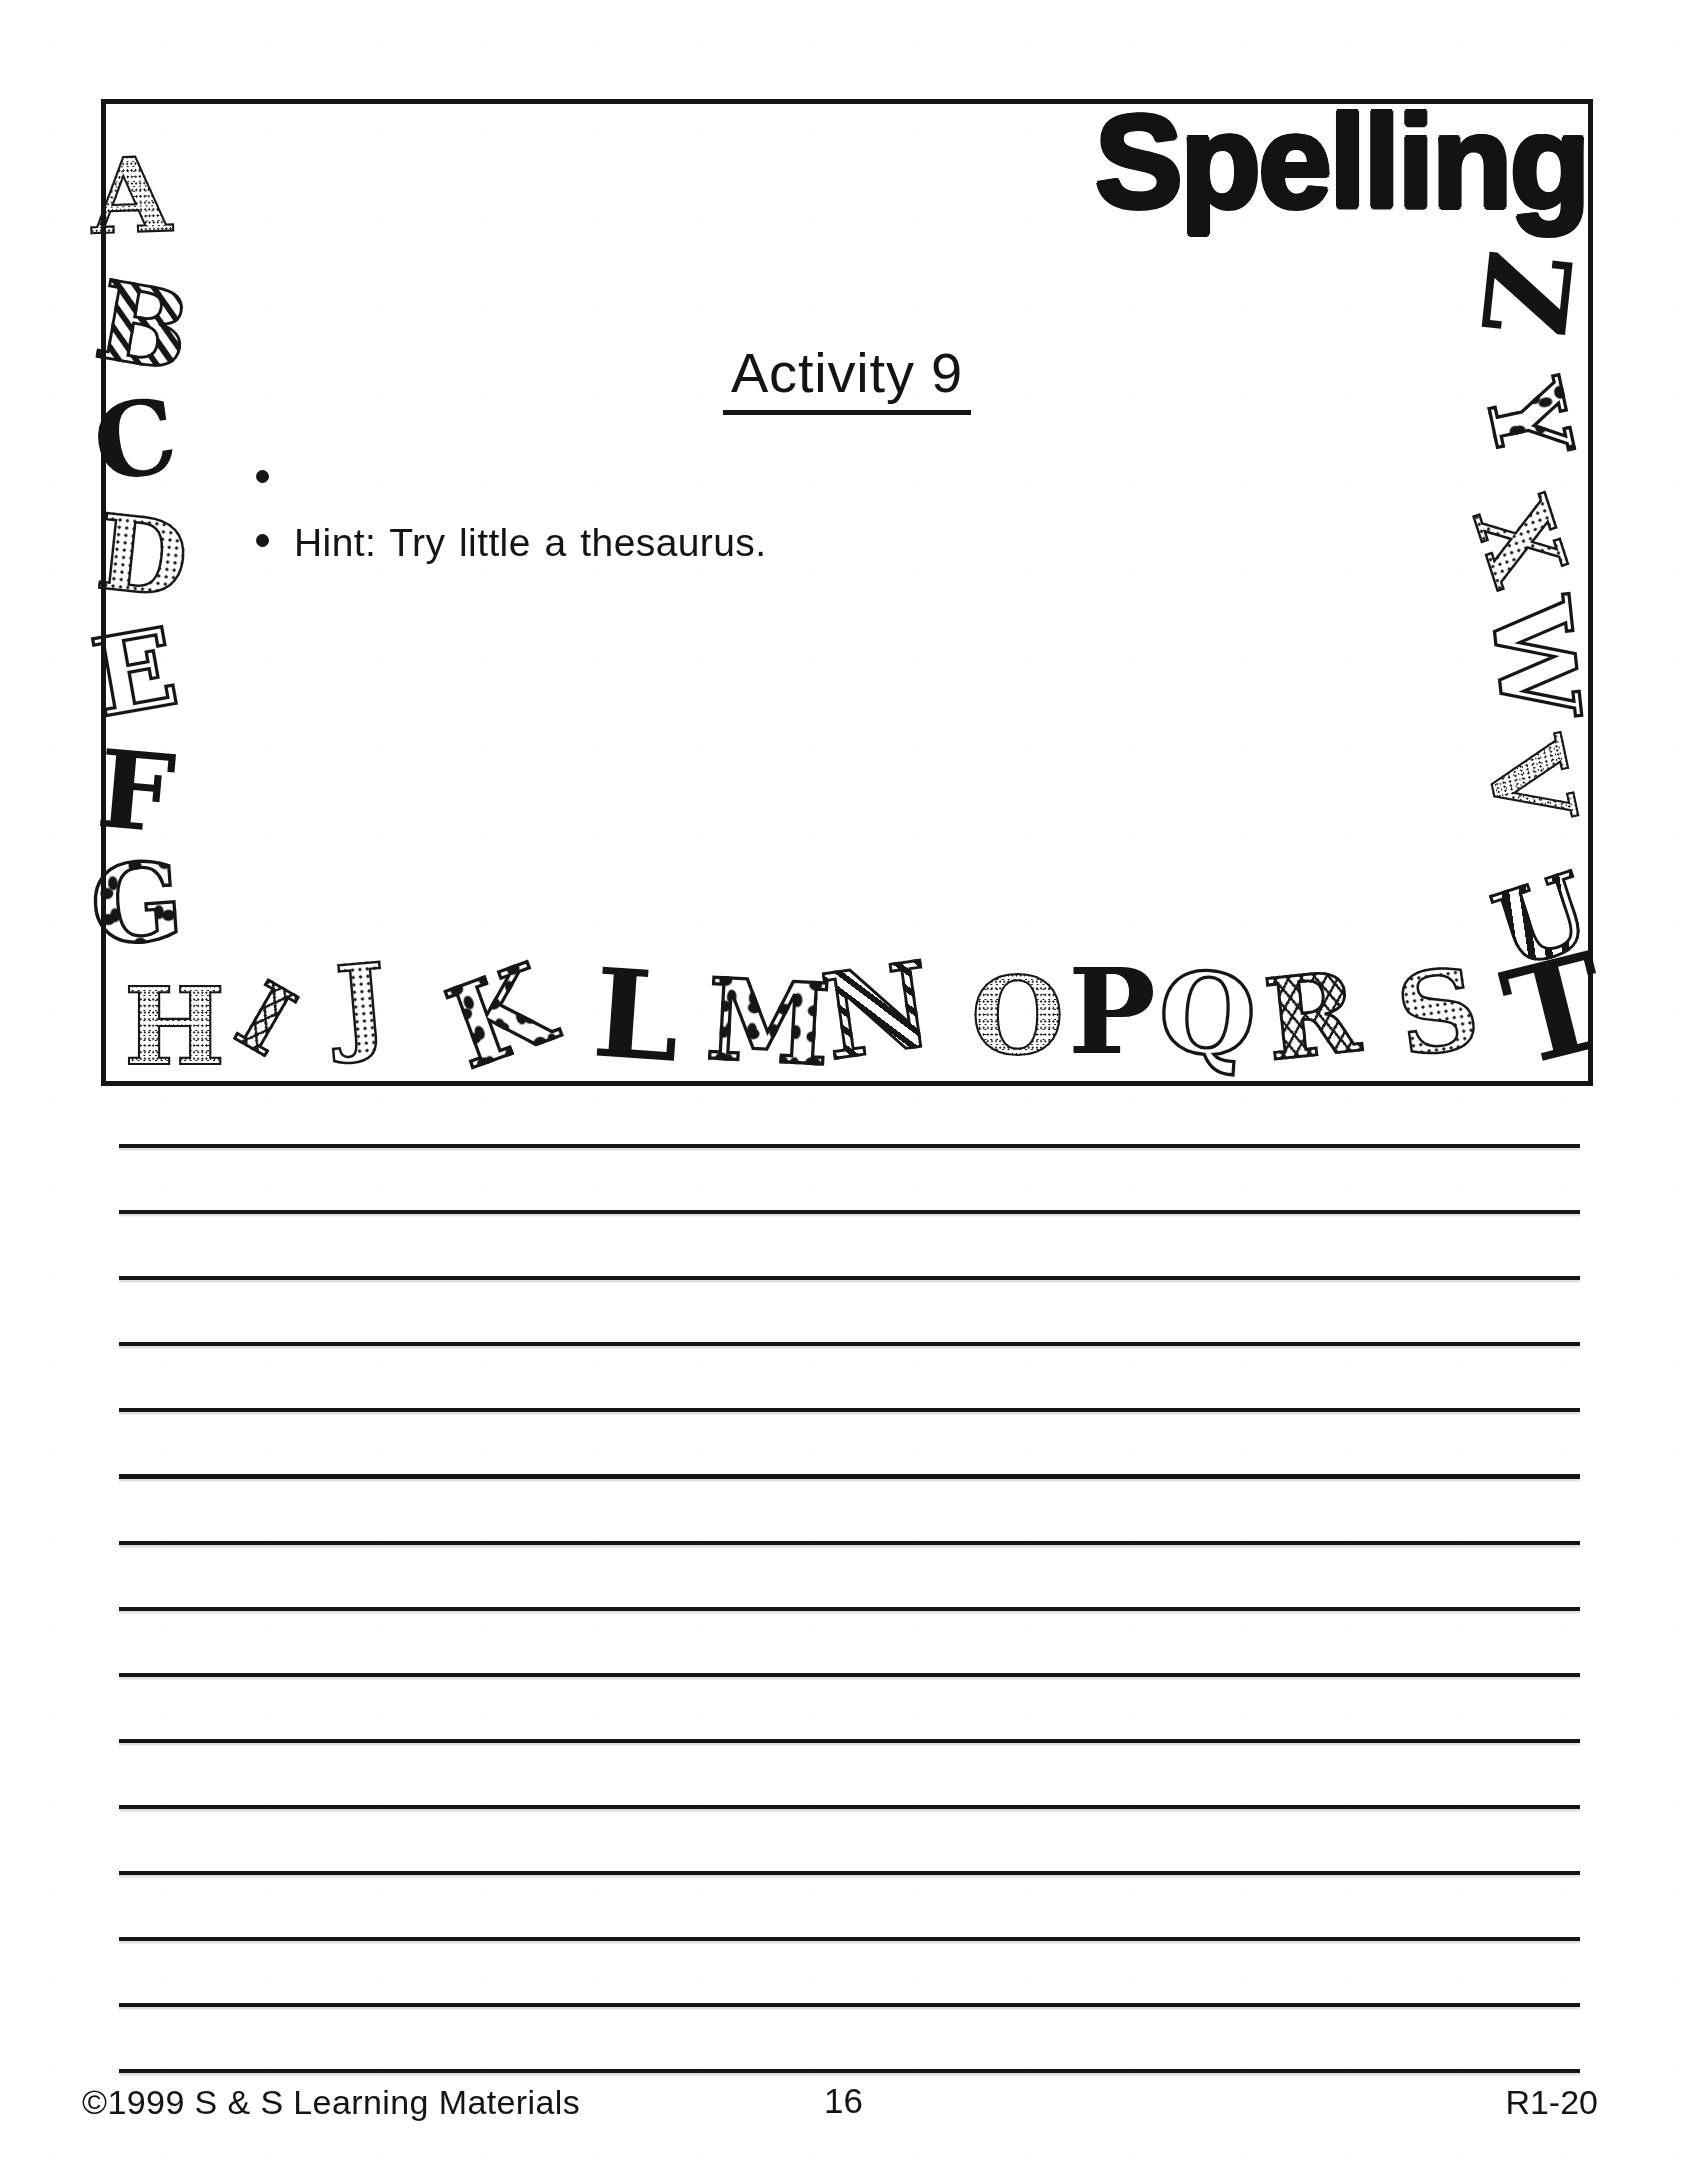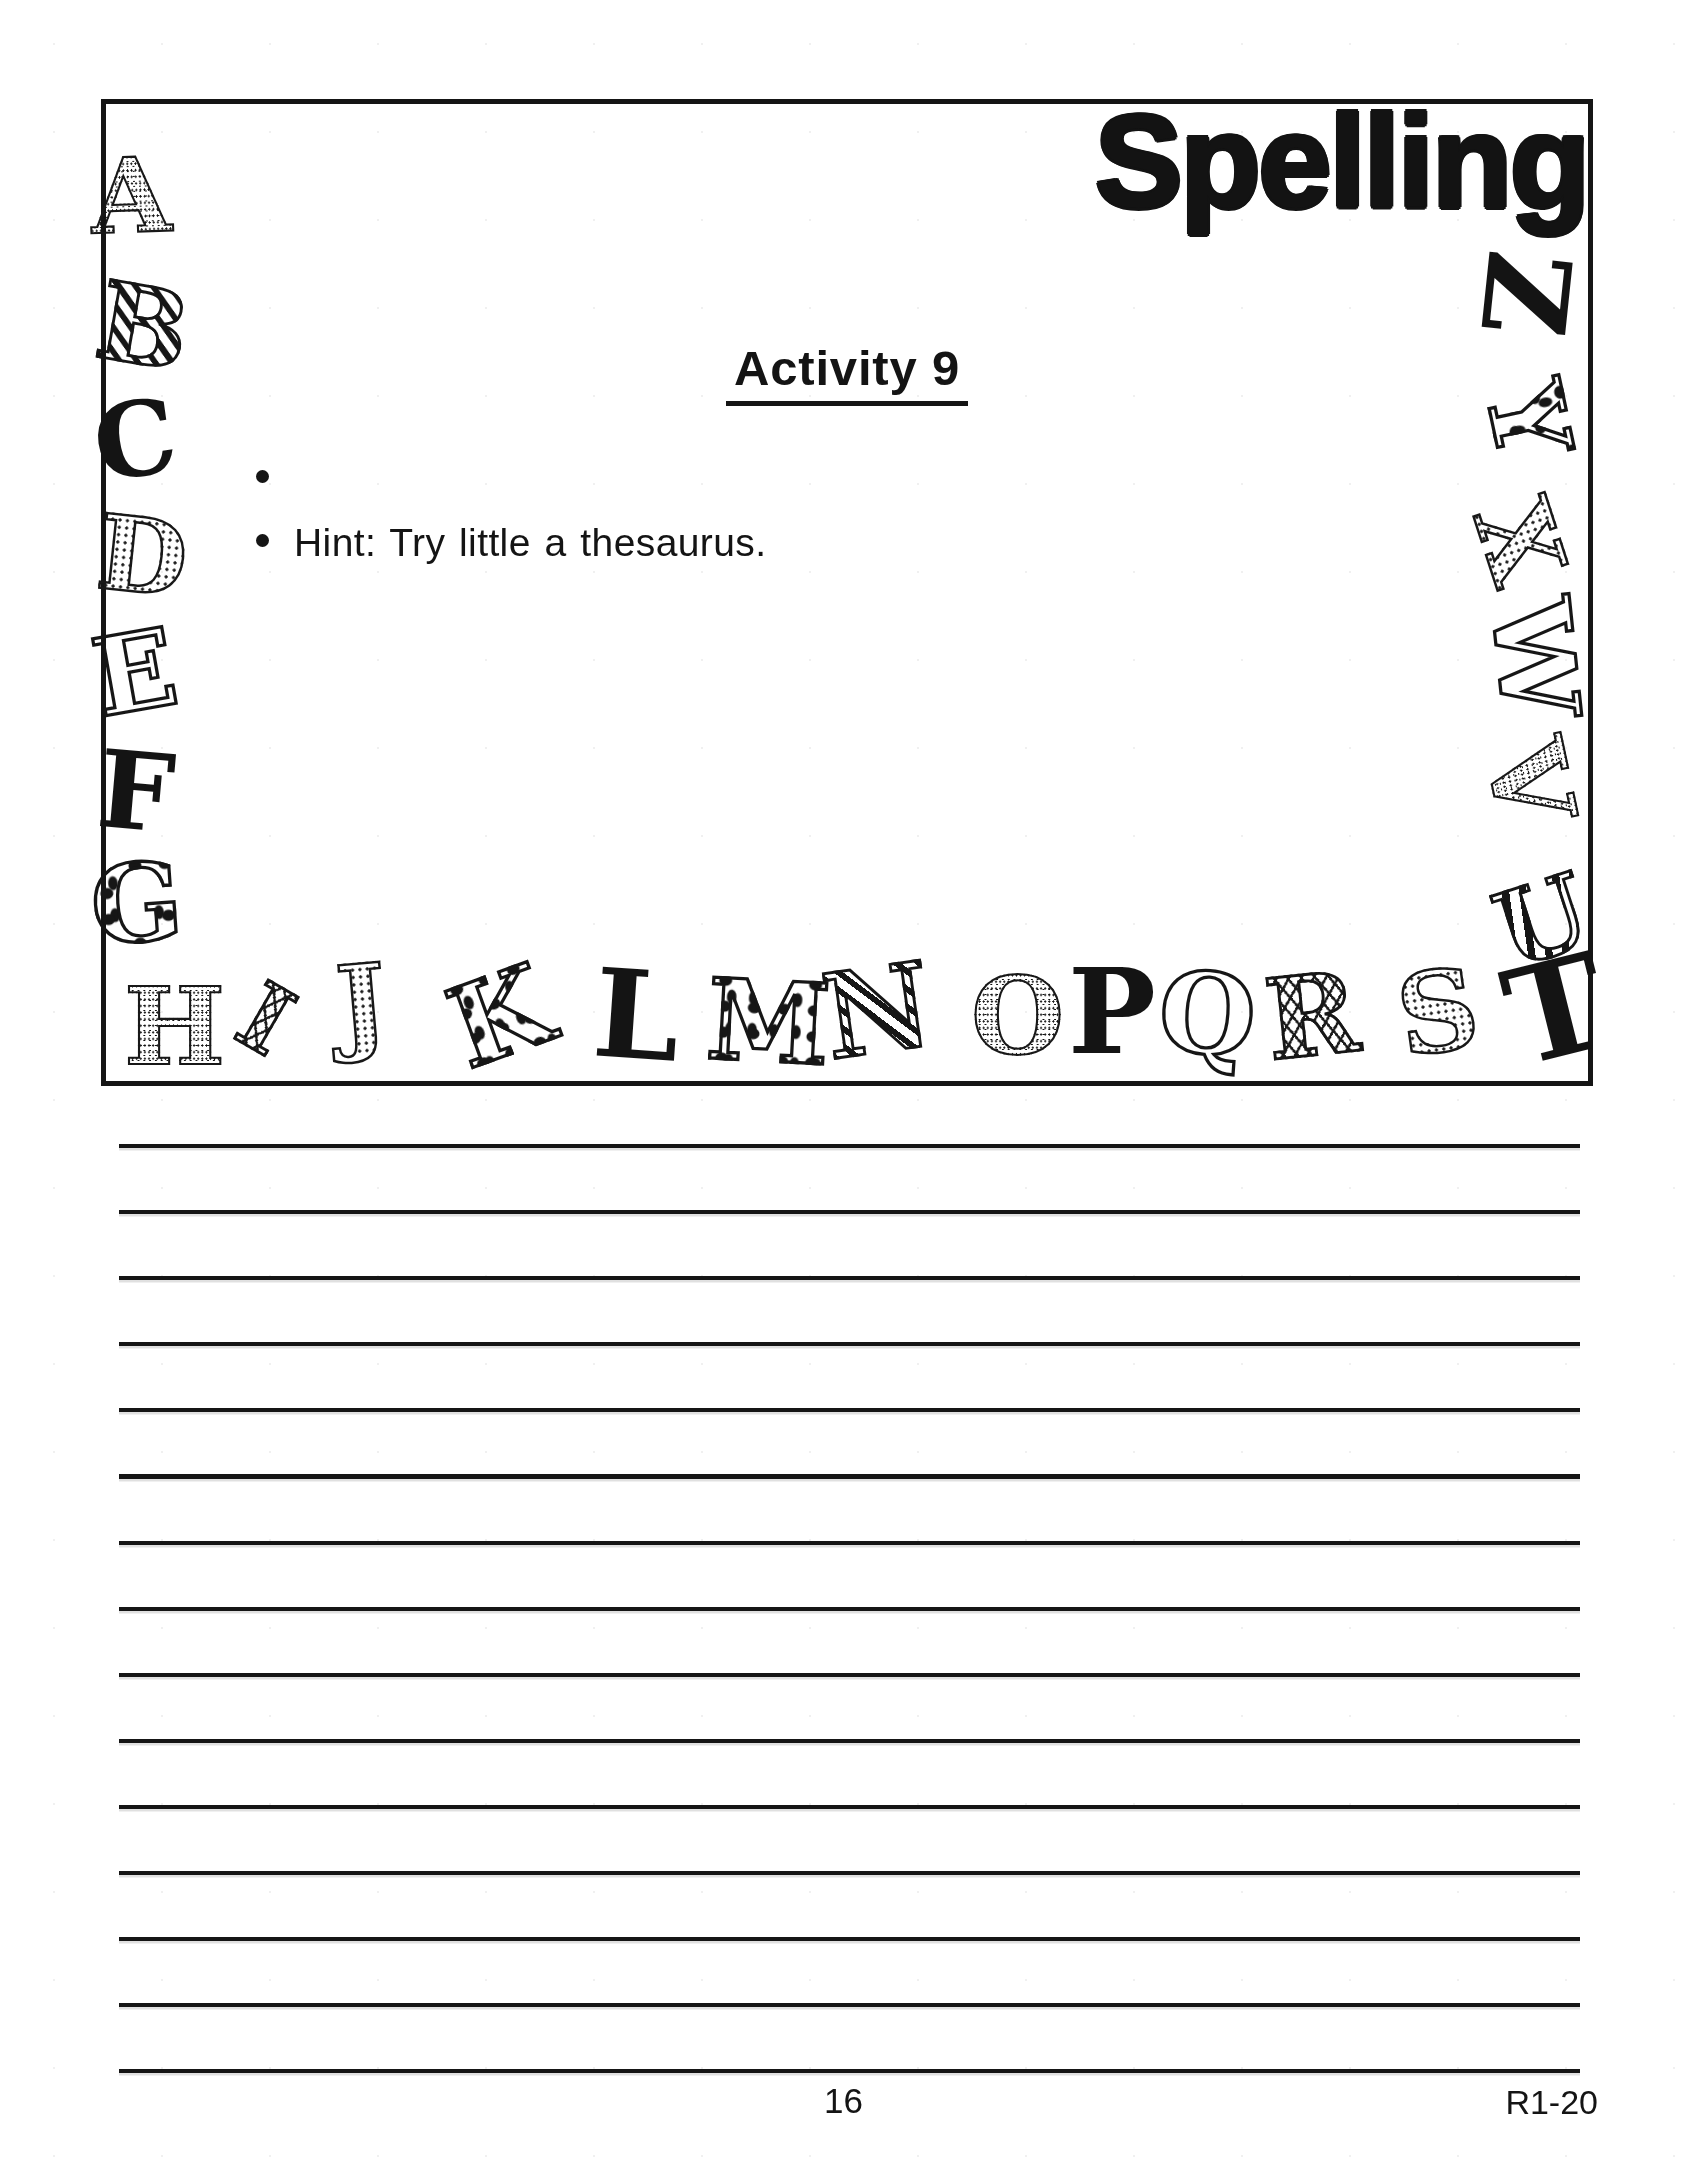--- a/index.html
+++ b/index.html
@@ -8,21 +8,21 @@
         background-image:radial-gradient(rgba(0,0,0,0.06) 1px,transparent 1.2px);
         background-size:108px 88px;}
   
   #frame{position:absolute;left:101px;top:99px;width:1482px;height:977px;border:5px solid #151515;}
   .title{position:absolute;left:0;top:-15px;width:100%;text-align:right;
          font-family:Liberation Sans, sans-serif;font-weight:bold;font-size:132px;line-height:1.1;
          letter-spacing:-2.5px;color:#131313;
          text-shadow:2.5px 0 0 #131313,-2.5px 0 0 #131313,0 2.5px 0 #131313,0 -2.5px 0 #131313,
                      1.6px 1.6px 0 #131313,-1.6px -1.6px 0 #131313,1.6px -1.6px 0 #131313,-1.6px 1.6px 0 #131313;}
   .activity-wrap{position:absolute;left:0;top:236px;width:100%;text-align:center;}
-  .activity{display:inline-block;font-size:49px;font-weight:bold;letter-spacing:0.8px;
+  .activity{display:inline-block;font-size:56px;font-weight:normal;letter-spacing:0.8px;
             border-bottom:5px solid #151515;padding:0 8.2px 5px 8.2px;}
   .bullets{position:absolute;left:150px;top:346px;width:1112px;}
   .bullet{display:flex;margin-bottom:31px;}
   .bullet .dot{flex:0 0 auto;width:13px;height:13px;border-radius:50%;background:#151515;
                margin:20px 25px 0 0;}
   .bullet .btxt{font-size:39px;line-height:58px;letter-spacing:0.4px;word-spacing:2.5px;max-width:1046px;}
   .examples{position:absolute;left:490px;top:707px;display:flex;}
   .ex-label{font-size:40px;font-weight:bold;line-height:58px;white-space:nowrap;}
   .ex-underline{border-bottom:5px solid #151515;padding-bottom:1.6px;}
   .ex-pairs{margin-left:28px;font-size:39px;line-height:58px;letter-spacing:0.8px;word-spacing:5px;}
@@ -128,17 +128,18 @@
       <div class="wline"></div>
       <div class="wline"></div>
       <div class="wline"></div>
       <div class="wline"></div>
       <div class="wline"></div>
       <div class="wline"></div>
       <div class="wline"></div>
       <div class="wline"></div>
     </div>
 
+  <div class="footer-copyright">©1999  S &amp; S Learning Materials</div>
   <div class="footer-page">16</div>
   <div class="footer-code">R1-20</div>
 
 </div>
 
 
 </body></html>

